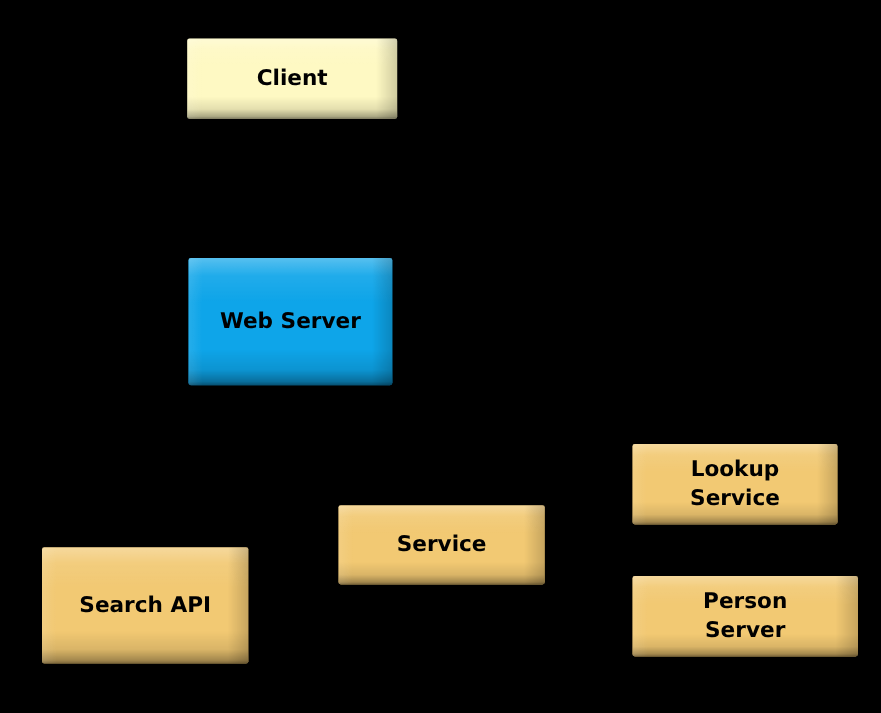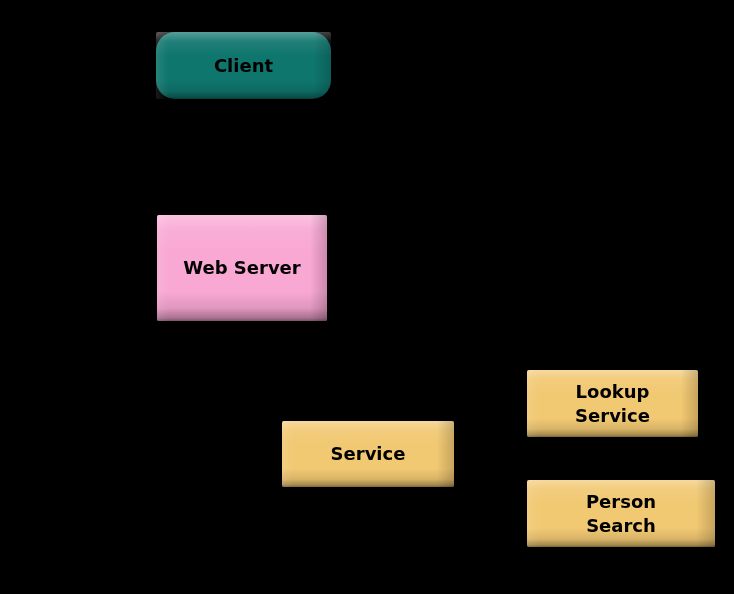--- a/index.html
+++ b/index.html
@@ -50,48 +50,54 @@
   .node-search-api    { left:  35px; top: 456px; width: 172px; height:  97px; }
   .node-user-graph    { left: 282px; top: 421px; width: 172px; height:  66px; }
   .node-lookup        { left: 527px; top: 370px; width: 171px; height:  67px; align-items: center; }
   .node-person        { left: 527px; top: 480px; width: 188px; height:  67px; }
 </style>
 </head>
 <body>
 
 <div class="canvas">
 
-  <div class="node node-client" style="background: #0f766e; border-radius: 19px;">
+  <div class="node node-client" style="background: #fef9c3;">
     <div class="label">
       <span>Client</span>
 
     </div>
   </div>
 
-  <div class="node node-web-server" style="background: #f9a8d4;">
+  <div class="node node-web-server" style="background: #0ea5e9;">
     <div class="label">
       <span>Web Server</span>
 
     </div>
   </div>
 
+  <div class="node node-search-api" style="background: rgb(242, 201, 115);">
+    <div class="label">
+      <span>Search API</span>
+
+    </div>
+  </div>
 
   <div class="node node-user-graph" style="background: rgb(242, 201, 115);">
     <div class="label">
       <span>Service</span>
     </div>
   </div>
 
   <div class="node node-lookup" style="background: rgb(242, 201, 115);">
     <div class="label">
       <span>Lookup</span>
       <span>Service</span>
     </div>
   </div>
 
   <div class="node node-person" style="background: rgb(242, 201, 115);">
     <div class="label">
       <span>Person</span>
-      <span>Search</span>
+      <span>Server</span>
     </div>
   </div>
 
 </div>
 
 </body></html>

